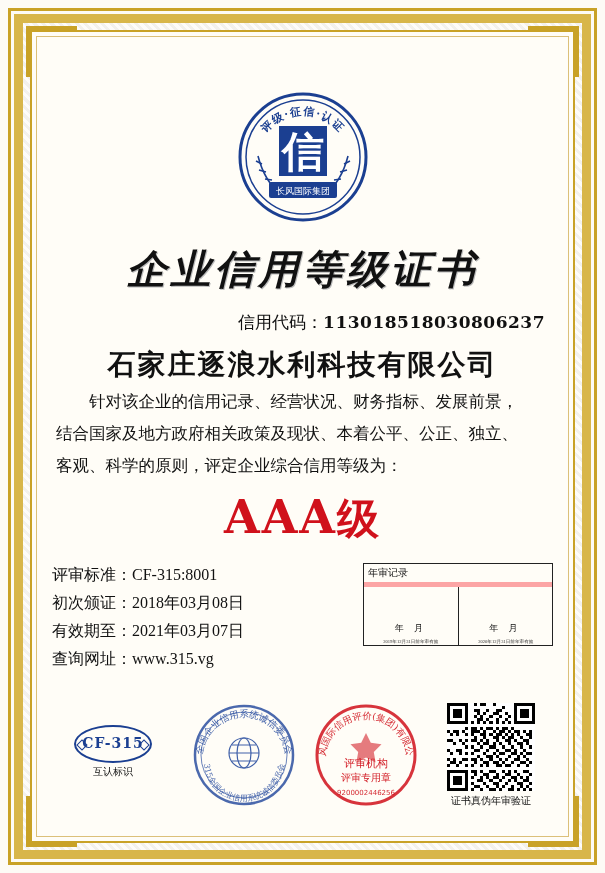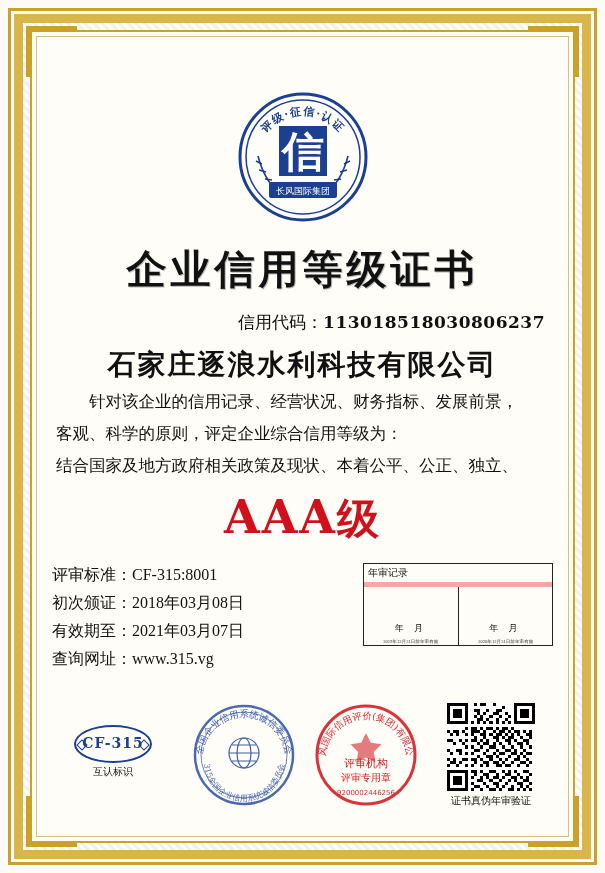--- a/index.html
+++ b/index.html
@@ -84,20 +84,21 @@
   
   .main-title {
     margin-top: 18px;
     text-align: center;
     font-family: "DejaVu Serif", serif;
     font-size: 40px;
     font-weight: bold;
     letter-spacing: 4px;
     color: #111111;
     text-shadow: 1px 1px 0 #bbb;
+    font-style: italic;
   }
   .credit-code {
     margin-top: 14px;
     text-align: right;
     padding-right: 14px;
     font-size: 17px;
     color: #111;
     font-family: "DejaVu Serif", serif;
   }
   .credit-code .code-num {
@@ -314,22 +315,22 @@
     <div class="main-title">企业信用等级证书</div>
 
     <div class="credit-code">
       <span>信用代码：</span><span class="code-num">113018518030806237</span>
     </div>
 
     <div class="company">石家庄逐浪水利科技有限公司</div>
 
     <div class="body-text">
       <p class="indent">针对该企业的信用记录、经营状况、财务指标、发展前景，</p>
+      <p>结合国家及地方政府相关政策及现状、本着公平、公正、独立、</p>
       <p>客观、科学的原则，评定企业综合信用等级为：</p>
-      <p>结合国家及地方政府相关政策及现状、本着公平、公正、独立、</p>
     </div>
 
     <div class="grade">
       <span class="grade-letters">AAA</span><span>级</span>
     </div>
 
     <div class="lower">
       <div class="details">
         <div>评审标准：CF-315:8001</div>
         <div>初次颁证：2018年03月08日</div>

